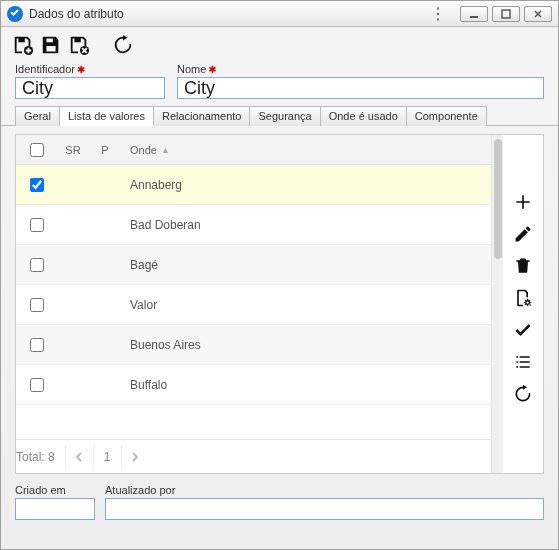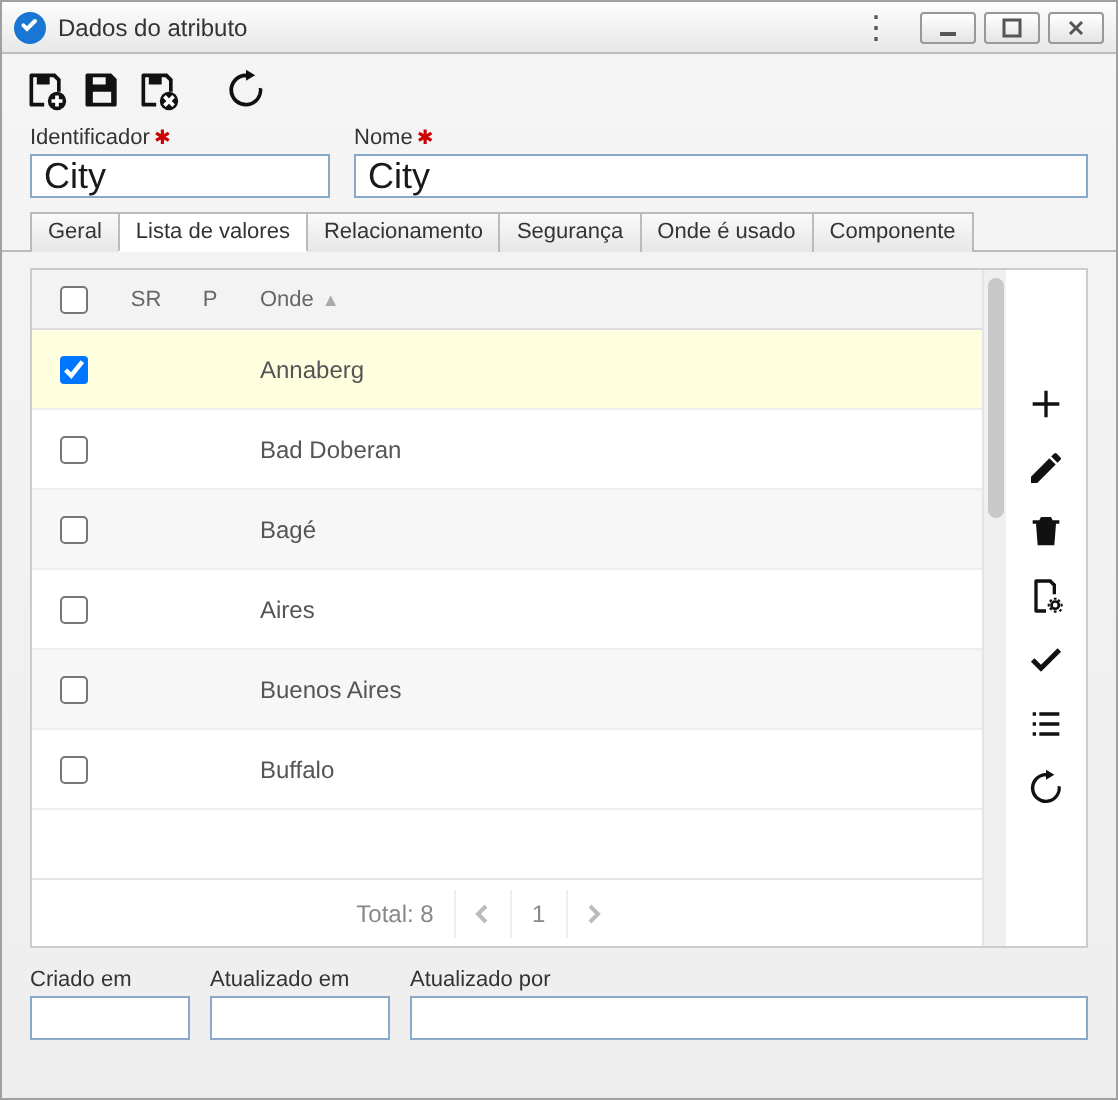--- a/index.html
+++ b/index.html
@@ -136,21 +136,21 @@
     color:#555;
   }
   .row:nth-child(odd){ background:#f7f7f7;}
   .row.selected { background:#ffffe0 !important; }
   .row .col-valor { padding-left:10px;}
   input[type=checkbox]{ width:14px; height:14px;}
 
   .grid-foot {
     height:34px;
     border-top:1px solid #e5e5e5;
-    display:flex; align-items:center; justify-content:center;
+    display:flex; align-items:center; justify-content:flex-start;
     gap:10px;
     padding-right:18px;
     color:#888;
     font-size:12px;
   }
   .pager { display:flex; align-items:center; gap:0;}
   .pbtn {
     width:28px; height:24px;
     display:flex; align-items:center; justify-content:center;
     color:#bbb;
@@ -323,21 +323,21 @@
             <div class="col-sr"></div>
             <div class="col-p"></div>
             <div class="col-valor">Bagé</div>
           </div>
           <div class="row">
             <div class="col-check">
               <input type="checkbox" style="">
             </div>
             <div class="col-sr"></div>
             <div class="col-p"></div>
-            <div class="col-valor">Aires</div>
+            <div class="col-valor">Valor</div>
           </div>
           <div class="row">
             <div class="col-check">
               <input type="checkbox" style="">
             </div>
             <div class="col-sr"></div>
             <div class="col-p"></div>
             <div class="col-valor">Buenos Aires</div>
           </div>
           <div class="row">
@@ -410,23 +410,19 @@
           </svg>
       </span>
     </div>
   </div>
 
   <div class="footer">
     <div class="field small">
       <span class="flabel">Criado em</span>
       <input class="finput" value="" style="">
     </div>
-    <div class="field med">
-      <span class="flabel">Atualizado em</span>
-      <input class="finput" value="" style="">
-    </div>
     <div class="field flex">
       <span class="flabel">Atualizado por</span>
       <input class="finput" value="" style="">
     </div>
   </div>
 
 </div>
 
 </body></html>

